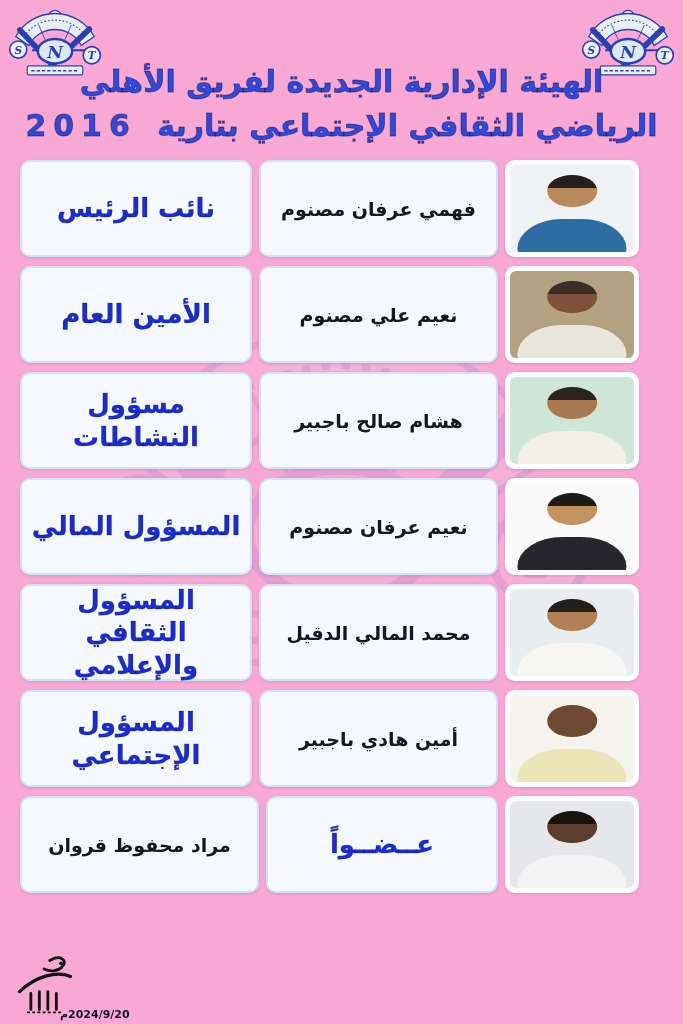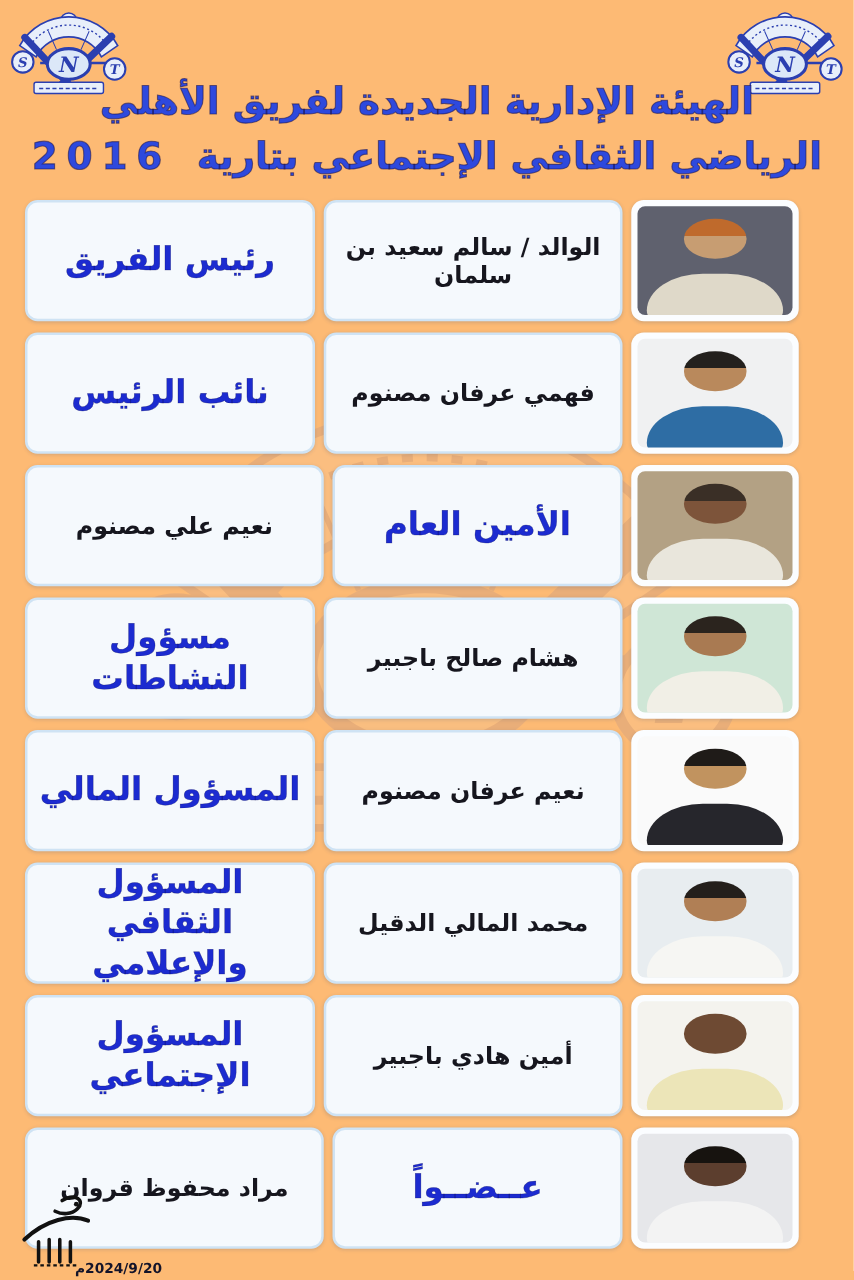--- a/index.html
+++ b/index.html
@@ -1,17 +1,17 @@
 <!DOCTYPE html>
 <html lang="ar"><head>
 <meta charset="utf-8">
 <style>
   html,body{margin:0;padding:0;}
   body{font-family:"DejaVu Sans",sans-serif;}
-  .page{position:relative;width:683px;height:1024px;background:#fdba74;overflow:hidden;}
+  .page{position:relative;width:683px;height:1024px;background:#f9a8d4;overflow:hidden;}
 
   
   .logo{position:absolute;top:8px;width:98px;height:70px;}
   .logo.left{left:6px;}
   .logo.right{right:6px;}
 
   
   .watermark{position:absolute;top:225px;left:75px;width:530px;height:530px;opacity:.09;pointer-events:none;}
 
   
@@ -86,45 +86,35 @@
   <div class="title">
     <div>الهيئة الإدارية الجديدة لفريق الأهلي</div>
     <div>
       <span>الرياضي الثقافي الإجتماعي بتارية</span>
       <span class="year">2016</span>
     </div>
   </div>
 
   <div class="rows">
 
-    <div class="row">
-      <div class="cell role">رئيس الفريق</div>
-      <div class="cell name">الوالد / سالم سعيد بن سلمان</div>
-      <div class="photo-frame">
-        <div class="photo" style="--pbg:#5f616e;--pskin:#c79d72;--phat:#bf6a2c;--pshirt:#dfd9c9">
-          <div class="head"></div>
-          <div class="torso"></div>
-        </div>
-      </div>
-    </div>
 
     <div class="row">
       <div class="cell role">نائب الرئيس</div>
       <div class="cell name">فهمي عرفان مصنوم</div>
       <div class="photo-frame">
         <div class="photo" style="--pbg:#f0f1f2;--pskin:#b9895c;--phat:#23201d;--pshirt:#2e6da4">
           <div class="head"></div>
           <div class="torso"></div>
         </div>
       </div>
     </div>
 
     <div class="row">
+      <div class="cell role">الأمين العام</div>
       <div class="cell name">نعيم علي مصنوم</div>
-      <div class="cell role">الأمين العام</div>
       <div class="photo-frame">
         <div class="photo" style="--pbg:#b3a184;--pskin:#7d543a;--phat:#3a2f26;--pshirt:#e9e6dc">
           <div class="head"></div>
           <div class="torso"></div>
         </div>
       </div>
     </div>
 
     <div class="row">
       <div class="cell role">مسؤول النشاطات</div>

